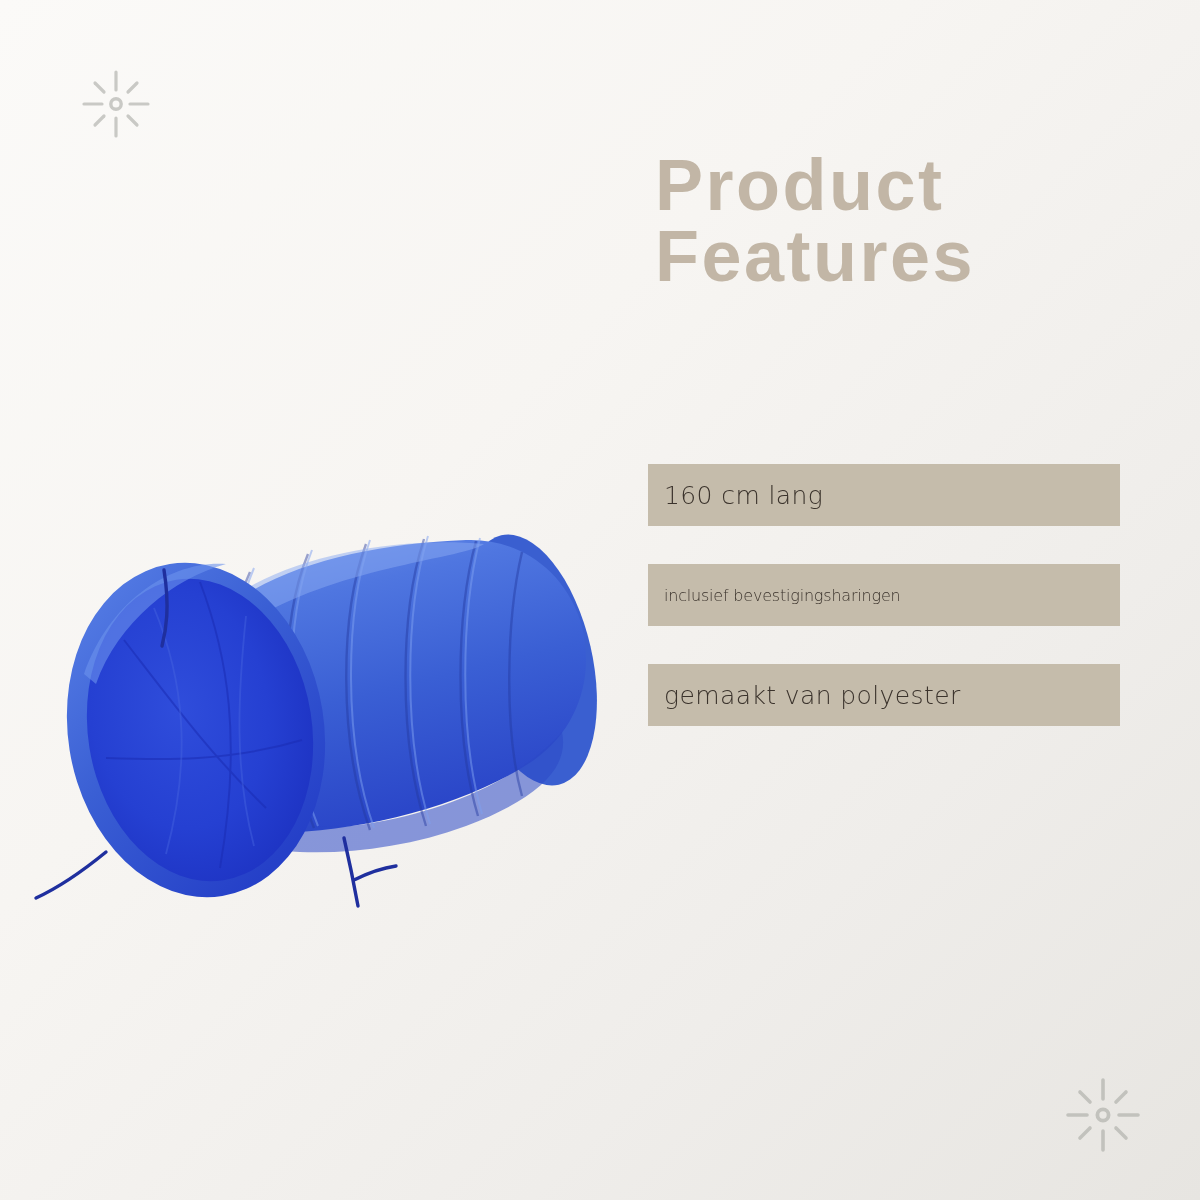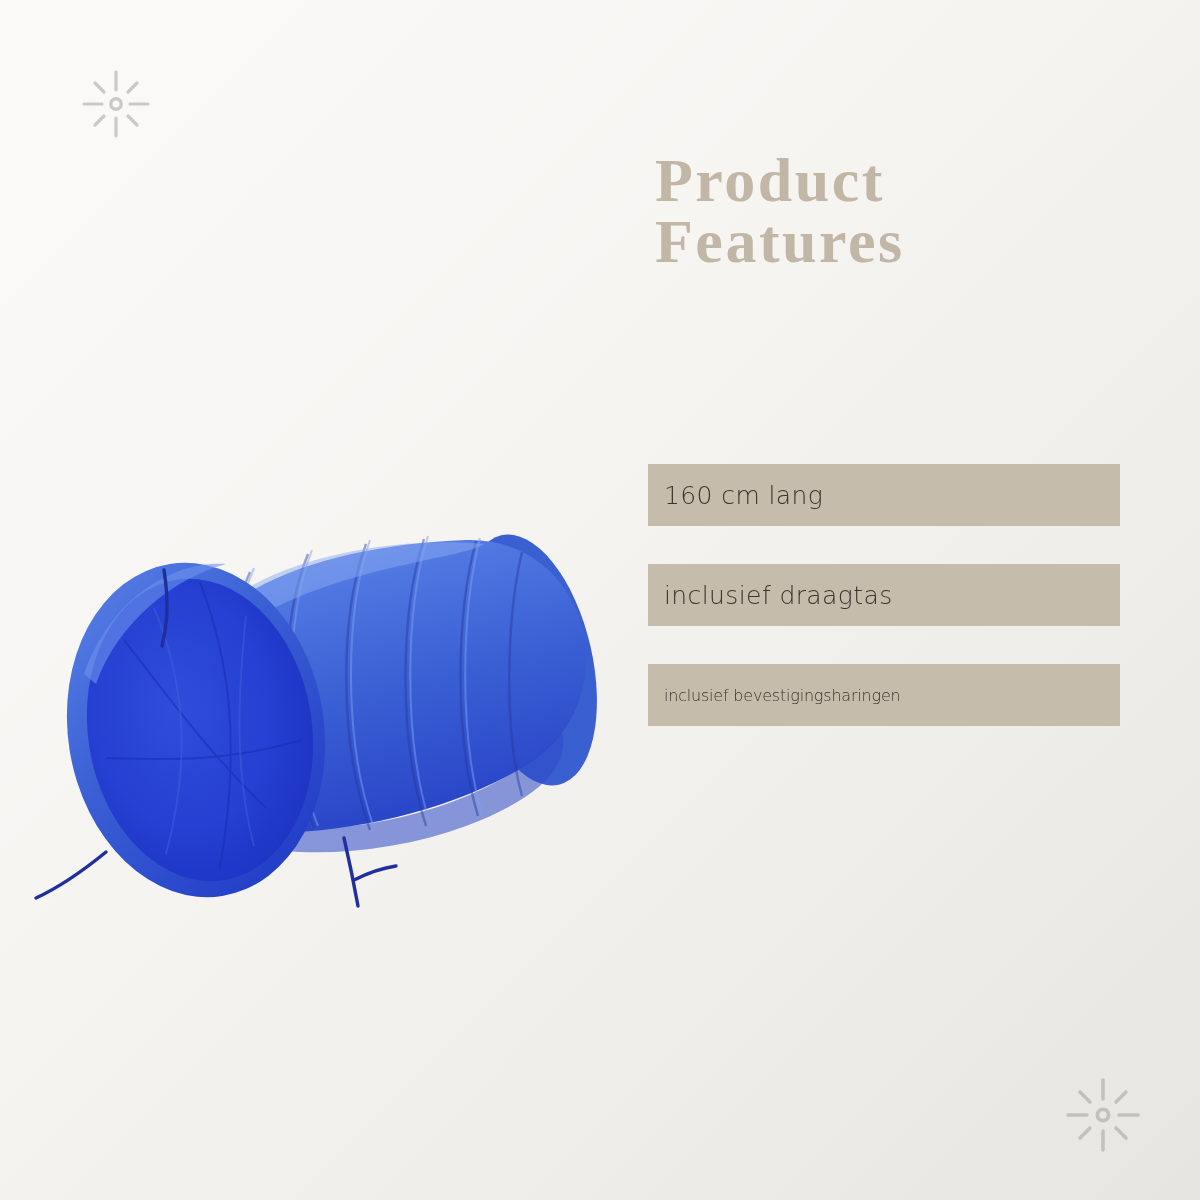--- a/index.html
+++ b/index.html
@@ -53,23 +53,23 @@
   #content-panel {
     position: absolute;
     left: 648px;
     top: 150px;
     width: 480px;
   }
 
   #page-title {
     margin: 0;
     padding: 0 0 0 7px;
-    font-family: Liberation Serif, serif;
+    font-family: Liberation Sans, sans-serif;
     font-weight: bold;
-    font-size: 62px;
+    font-size: 72px;
     line-height: 0.98;
     letter-spacing: 2.5px;
     color: #c2b6a6;
     white-space: pre-line;
   }
 
   #feature-list {
     position: absolute;
     left: 648px;
     top: 464px;
@@ -217,28 +217,28 @@
     <h1 id="page-title">Product
 Features</h1>
   </div>
 
   <div id="feature-list">
 
     <div class="feature-bar">
       <span class="feature-label">160 cm lang</span>
     </div>
 
-    <div class="feature-bar">
-      <span class="feature-label">inclusief draagtas</span>
-    </div>
 
     <div class="feature-bar is-long">
       <span class="feature-label">inclusief bevestigingsharingen</span>
     </div>
 
+    <div class="feature-bar">
+      <span class="feature-label">gemaakt van polyester</span>
+    </div>
 
 
   </div>
 
   <div class="sparkle" id="sparkle-bottom-right">
     <svg viewBox="0 0 82 82" width="82" height="82" aria-hidden="true">
       <g stroke="#c2c2bd" stroke-width="3.6" stroke-linecap="round" fill="none">
         <line x1="41" y1="6" x2="41" y2="25"></line>
         <line x1="41" y1="57" x2="41" y2="76"></line>
         <line x1="6" y1="41" x2="25" y2="41"></line>

